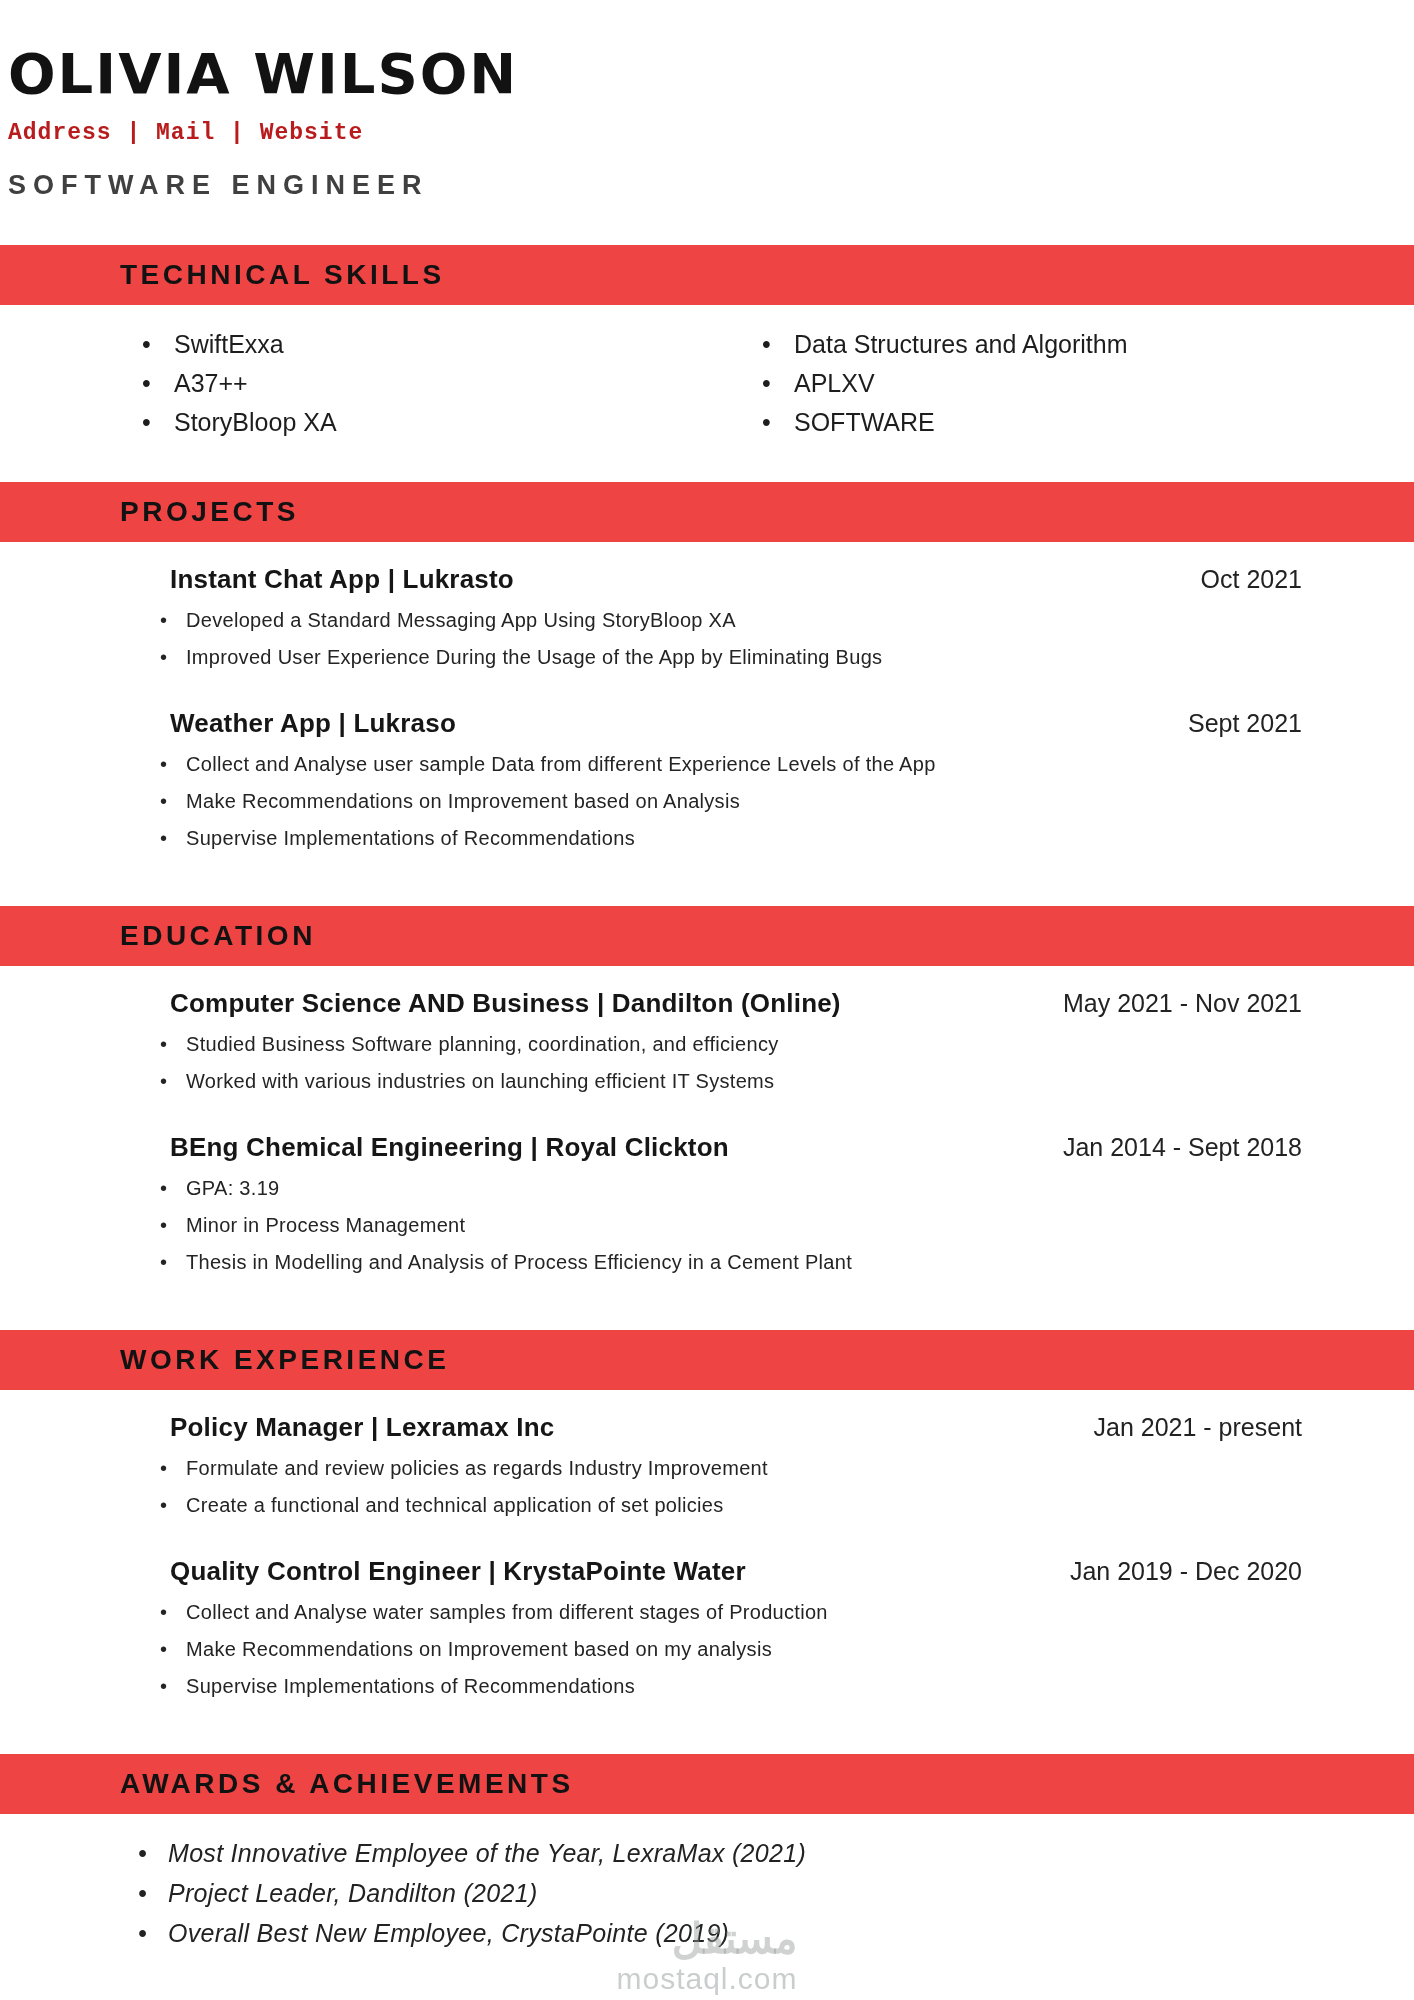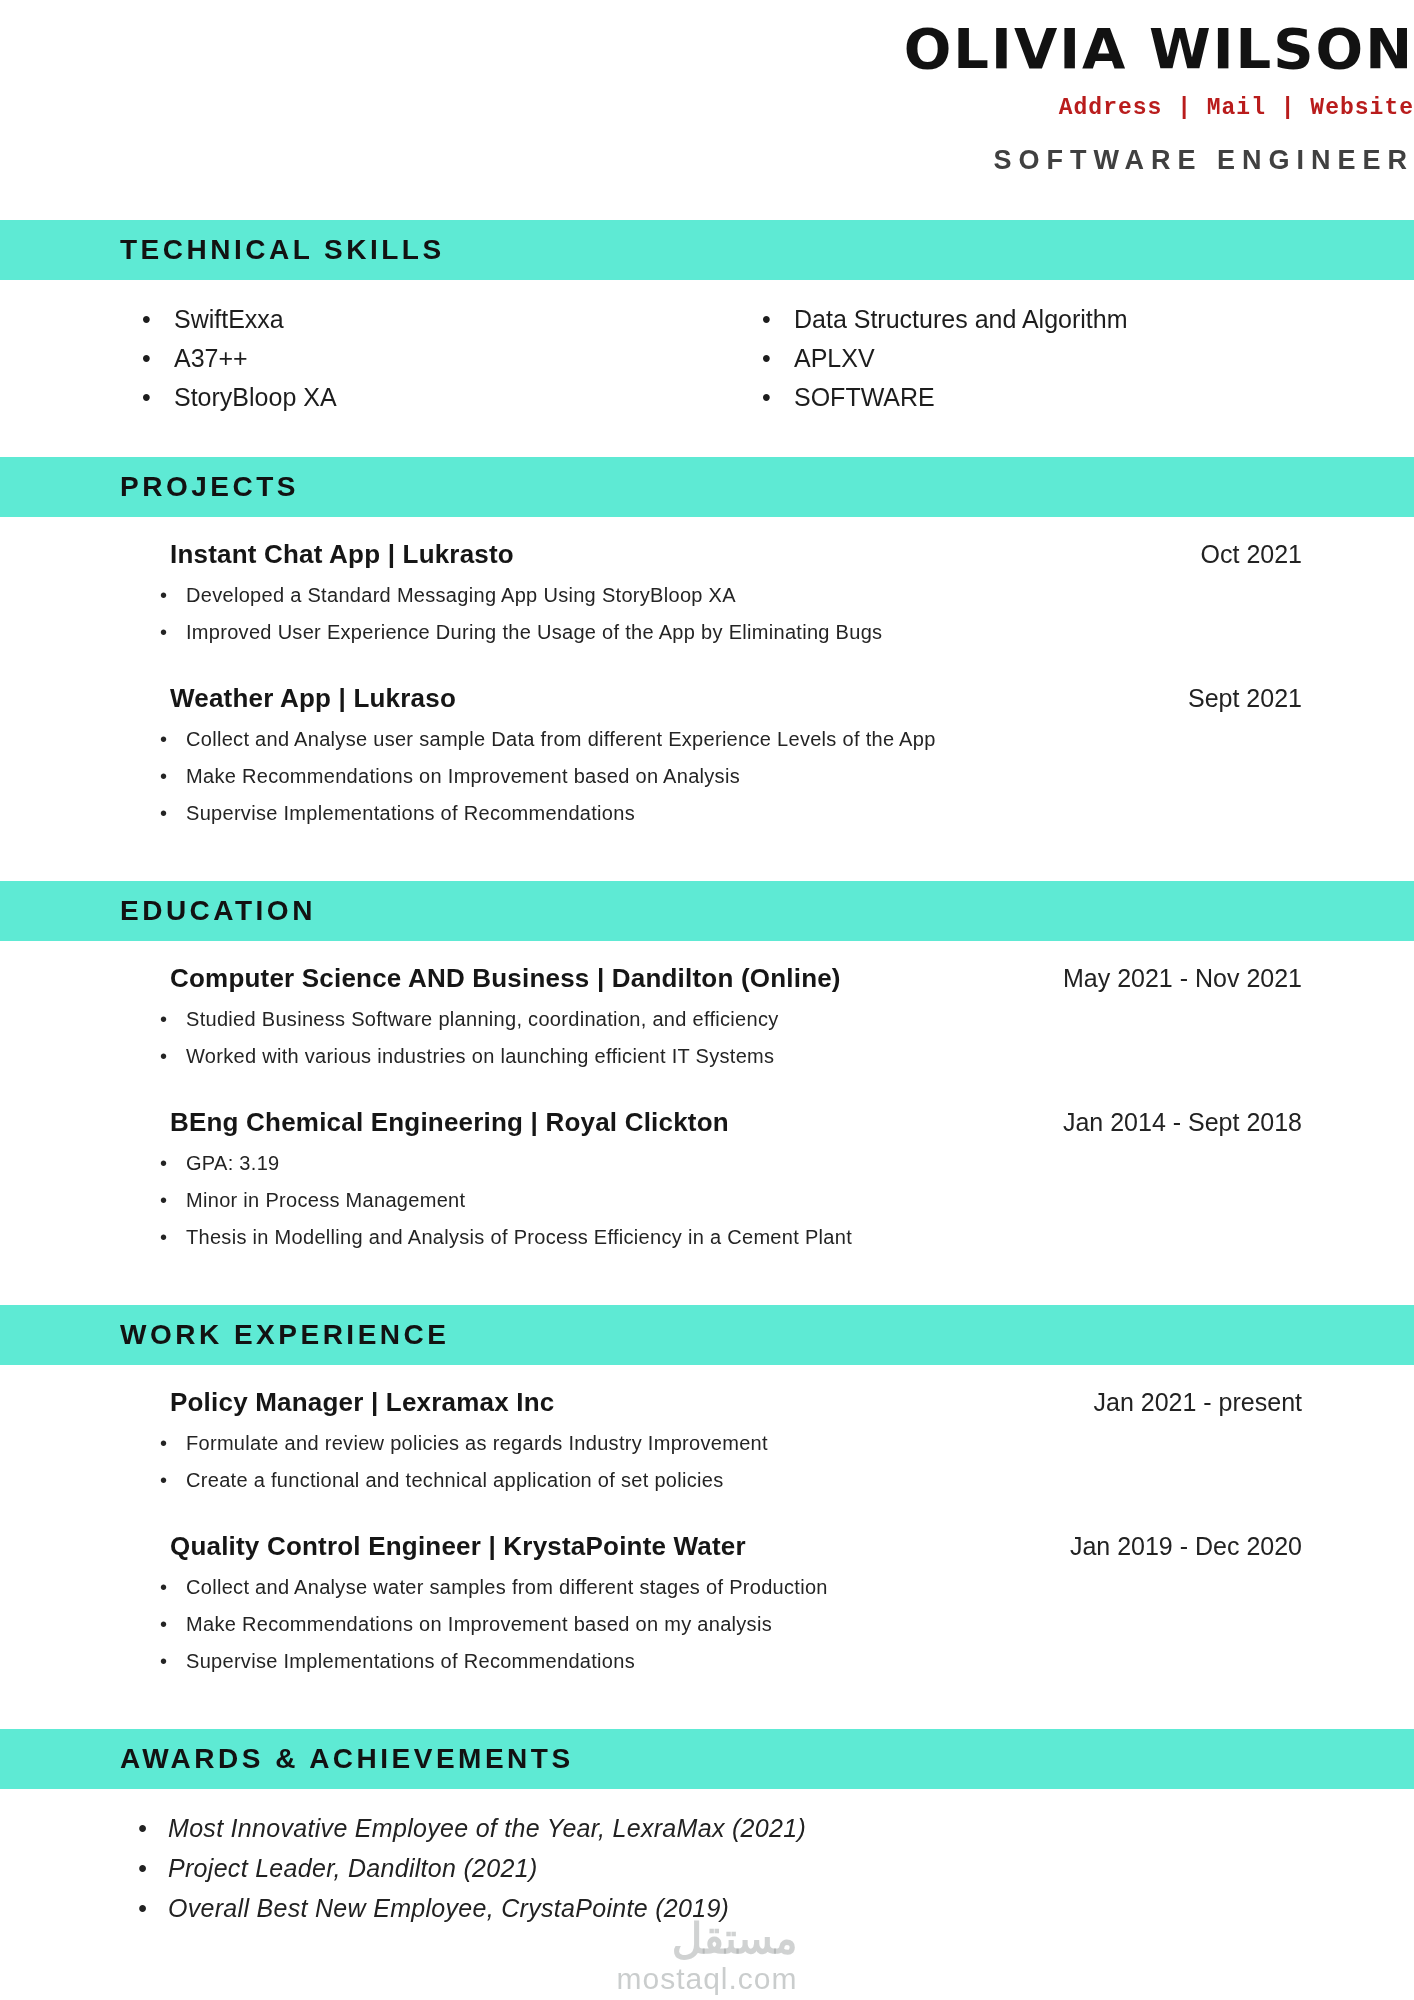--- a/index.html
+++ b/index.html
@@ -7,21 +7,21 @@
     width: 1414px;
     height: 2000px;
     background: #ffffff;
     font-family: "Liberation Sans", sans-serif;
     color: #232323;
     position: relative;
     overflow: hidden;
   }
 
   
-  .top { text-align: right; padding-top: 20px; margin-left: 8px; }
+  .top { text-align: left; padding-top: 45px; margin-left: 8px; }
   .name {
     font-family: "DejaVu Sans", sans-serif;
     font-size: 56px;
     font-weight: 700;
     letter-spacing: 2px;
     color: #121212;
     line-height: 1.05;
   }
   .contact {
     margin-top: 16px;
@@ -35,21 +35,21 @@
     margin-top: 24px;
     font-size: 27px;
     font-weight: 700;
     letter-spacing: 7px;
     color: #404040;
   }
 
   
   .banner {
     margin-top: 34px;
-    background: #5eead4;
+    background: #ef4444;
     padding: 14px 0 14px 120px;
     font-size: 28px;
     font-weight: 700;
     letter-spacing: 3.5px;
     color: #121212;
   }
   .banner.first { margin-top: 44px; }
 
   
   .skills-cols {

